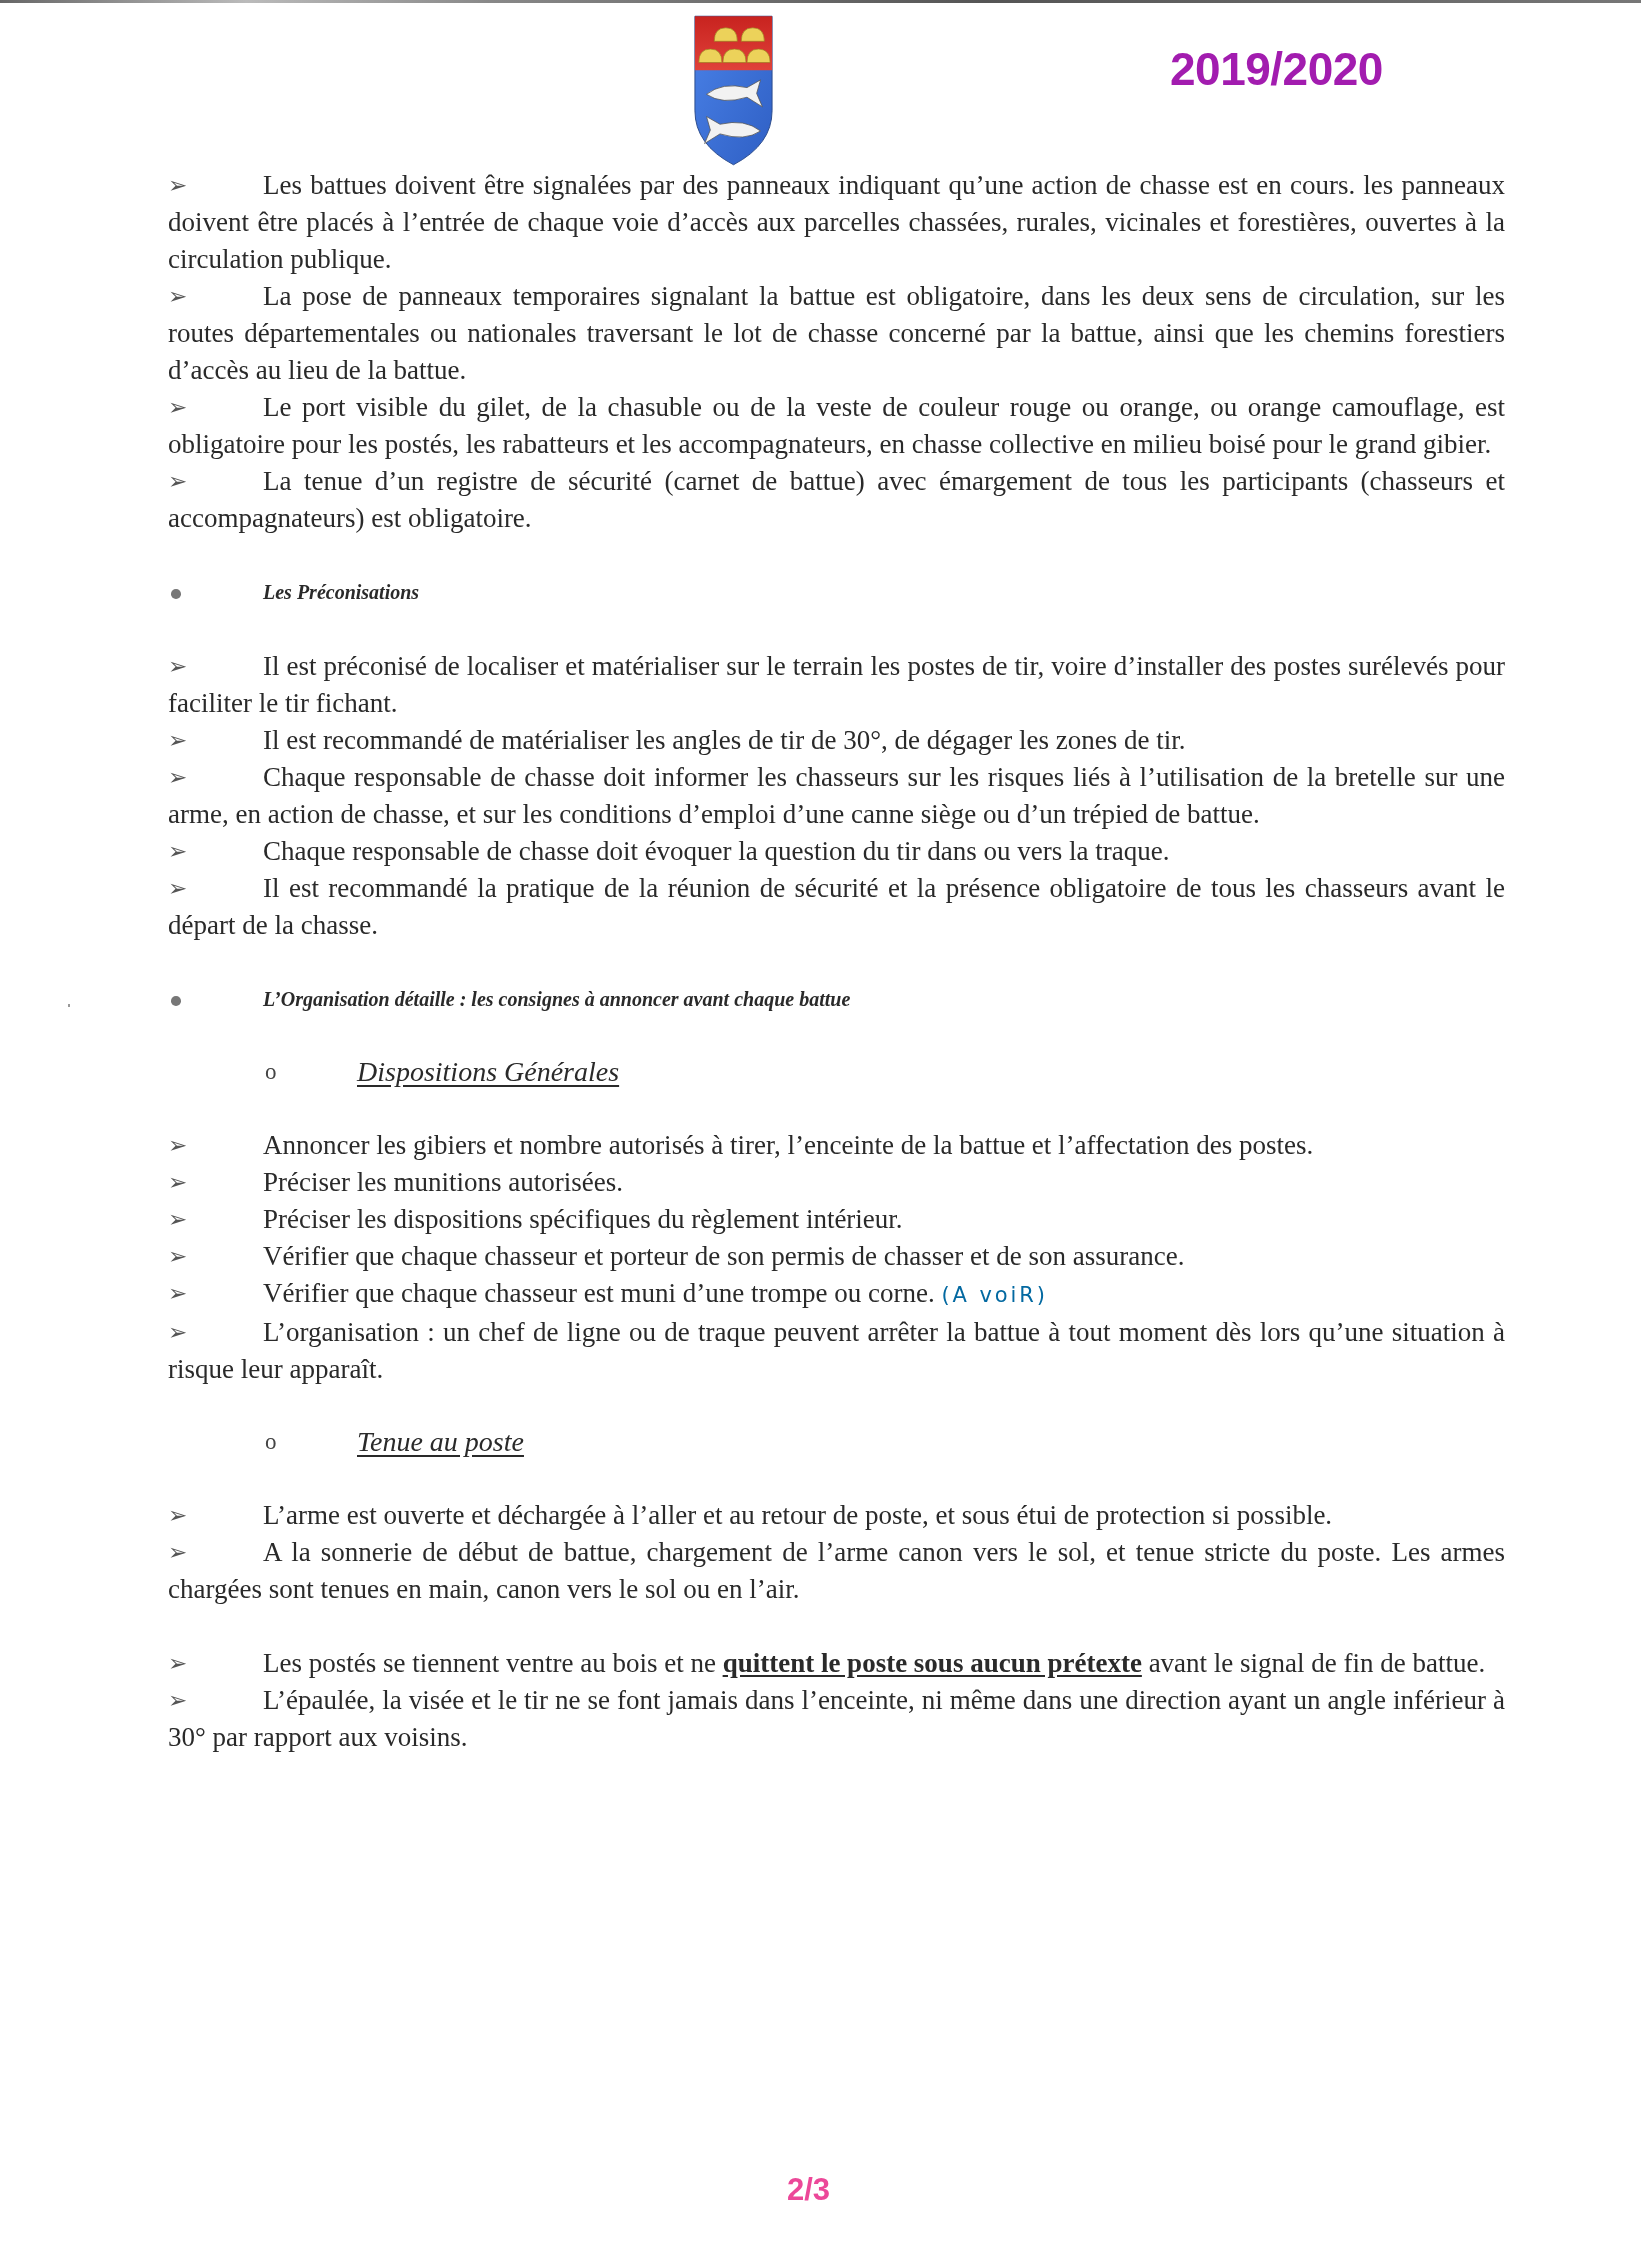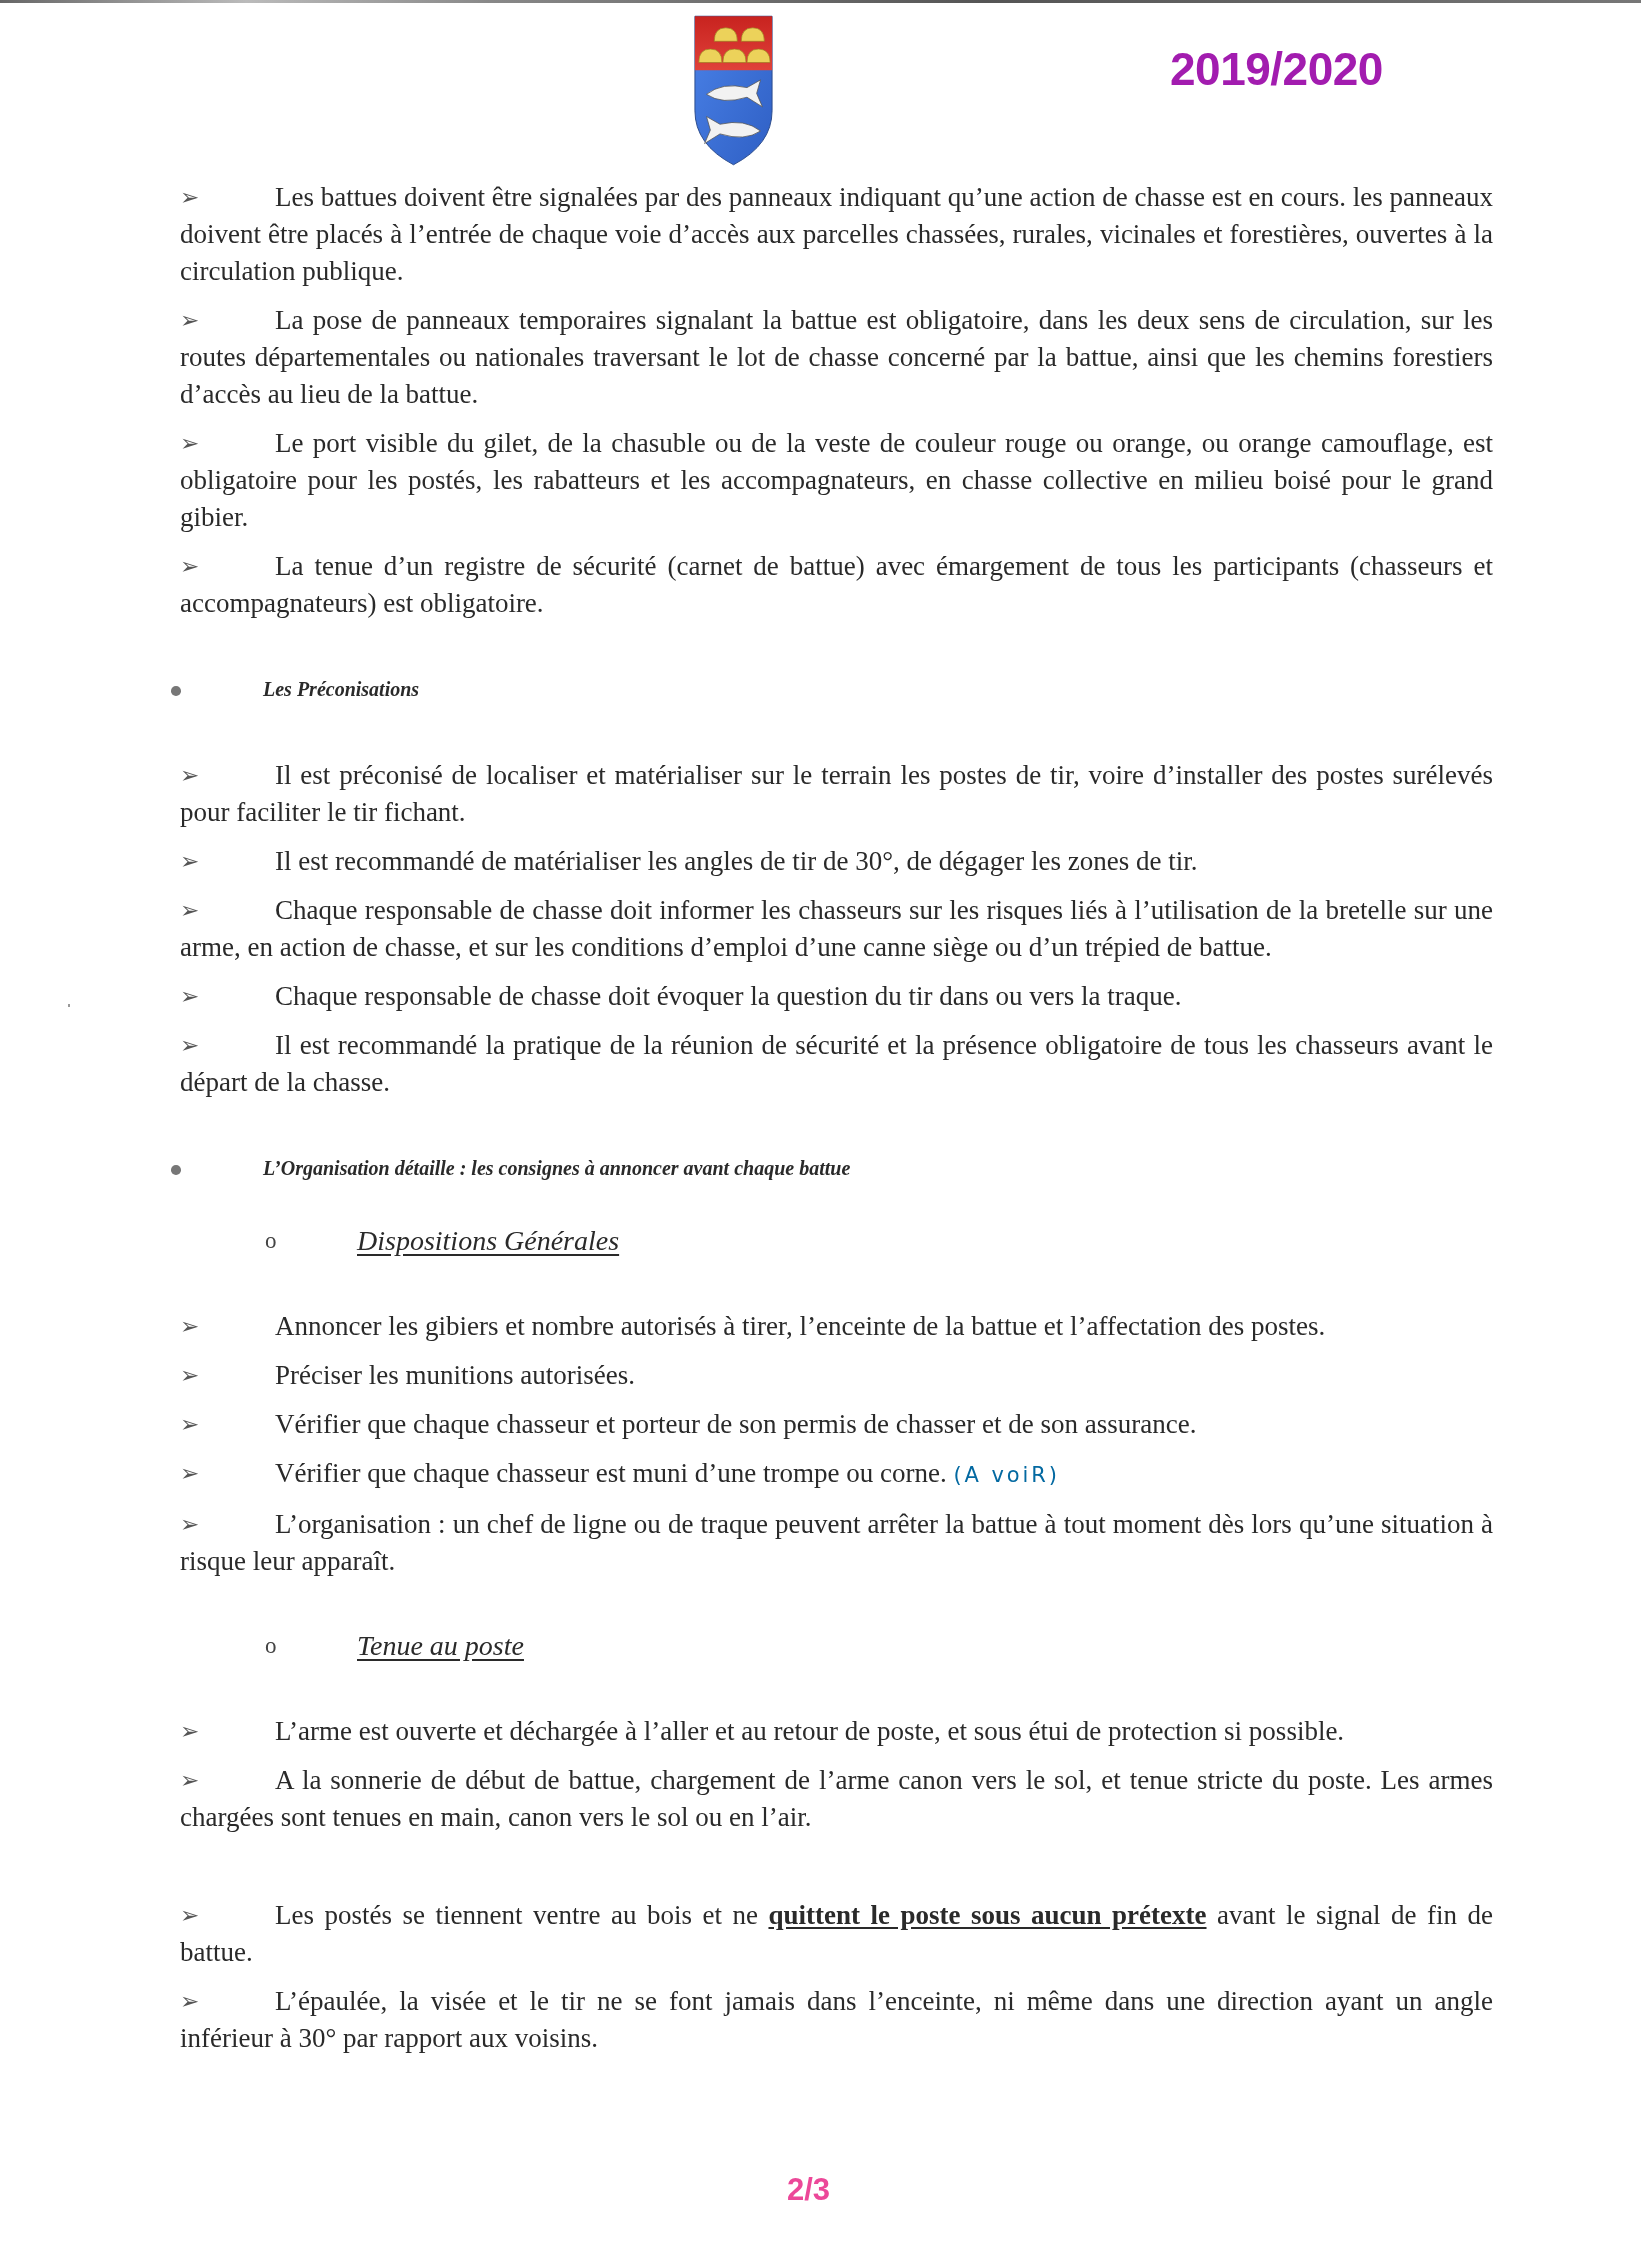--- a/index.html
+++ b/index.html
@@ -23,21 +23,21 @@
       font-family: "Liberation Sans", "DejaVu Sans", sans-serif;
       font-weight: bold; font-size: 46px; color: #a21caf;
       letter-spacing: -0.5px;
     }
     .content {
       position: absolute; left: 168px; top: 167px; width: 1337px;
       font-size: 27px; line-height: 37px;
     }
     .para {
       text-align: justify;
-      margin: 12px;
+      margin: 0;
     }
     .para .arrow {
       display: inline-block; width: 95px;
       font-family: "DejaVu Sans", sans-serif;
       font-size: 23px; color: #555;
       vertical-align: top;
     }
     .heading {
       margin: 0; font-style: italic; font-weight: bold;
       font-size: 20px; display: flex; align-items: center;
@@ -130,20 +130,21 @@
     </p>
   <div class="gap-md"></div>
   <p class="subheading">
       <span class="circ">o</span>
       <span class="label">Dispositions Générales</span>
     </p>
   <div class="gap-lg"></div>
 
   <p class="para"><span class="arrow">➢</span><span>Annoncer les gibiers et nombre autorisés à tirer, l’enceinte de la battue et l’affectation des postes.</span></p>
   <p class="para"><span class="arrow">➢</span><span>Préciser les munitions autorisées.</span></p>
+  <p class="para"><span class="arrow">➢</span><span>Préciser les dispositions spécifiques du règlement intérieur.</span></p>
   <p class="para"><span class="arrow">➢</span><span>Vérifier que chaque chasseur et porteur de son permis de chasser et de son assurance.</span></p>
   <p class="para"><span class="arrow">➢</span><span>Vérifier que chaque chasseur est muni d’une trompe ou corne.</span> <span class="handwriting">(A voiR)</span></p>
   <p class="para"><span class="arrow">➢</span><span>L’organisation : un chef de ligne ou de traque peuvent arrêter la battue à tout moment dès lors qu’une situation à risque leur apparaît.</span></p>
 
   <div class="gap-md"></div>
   <p class="subheading">
       <span class="circ">o</span>
       <span class="label">Tenue au poste</span>
     </p>
   <div class="gap-lg"></div>

